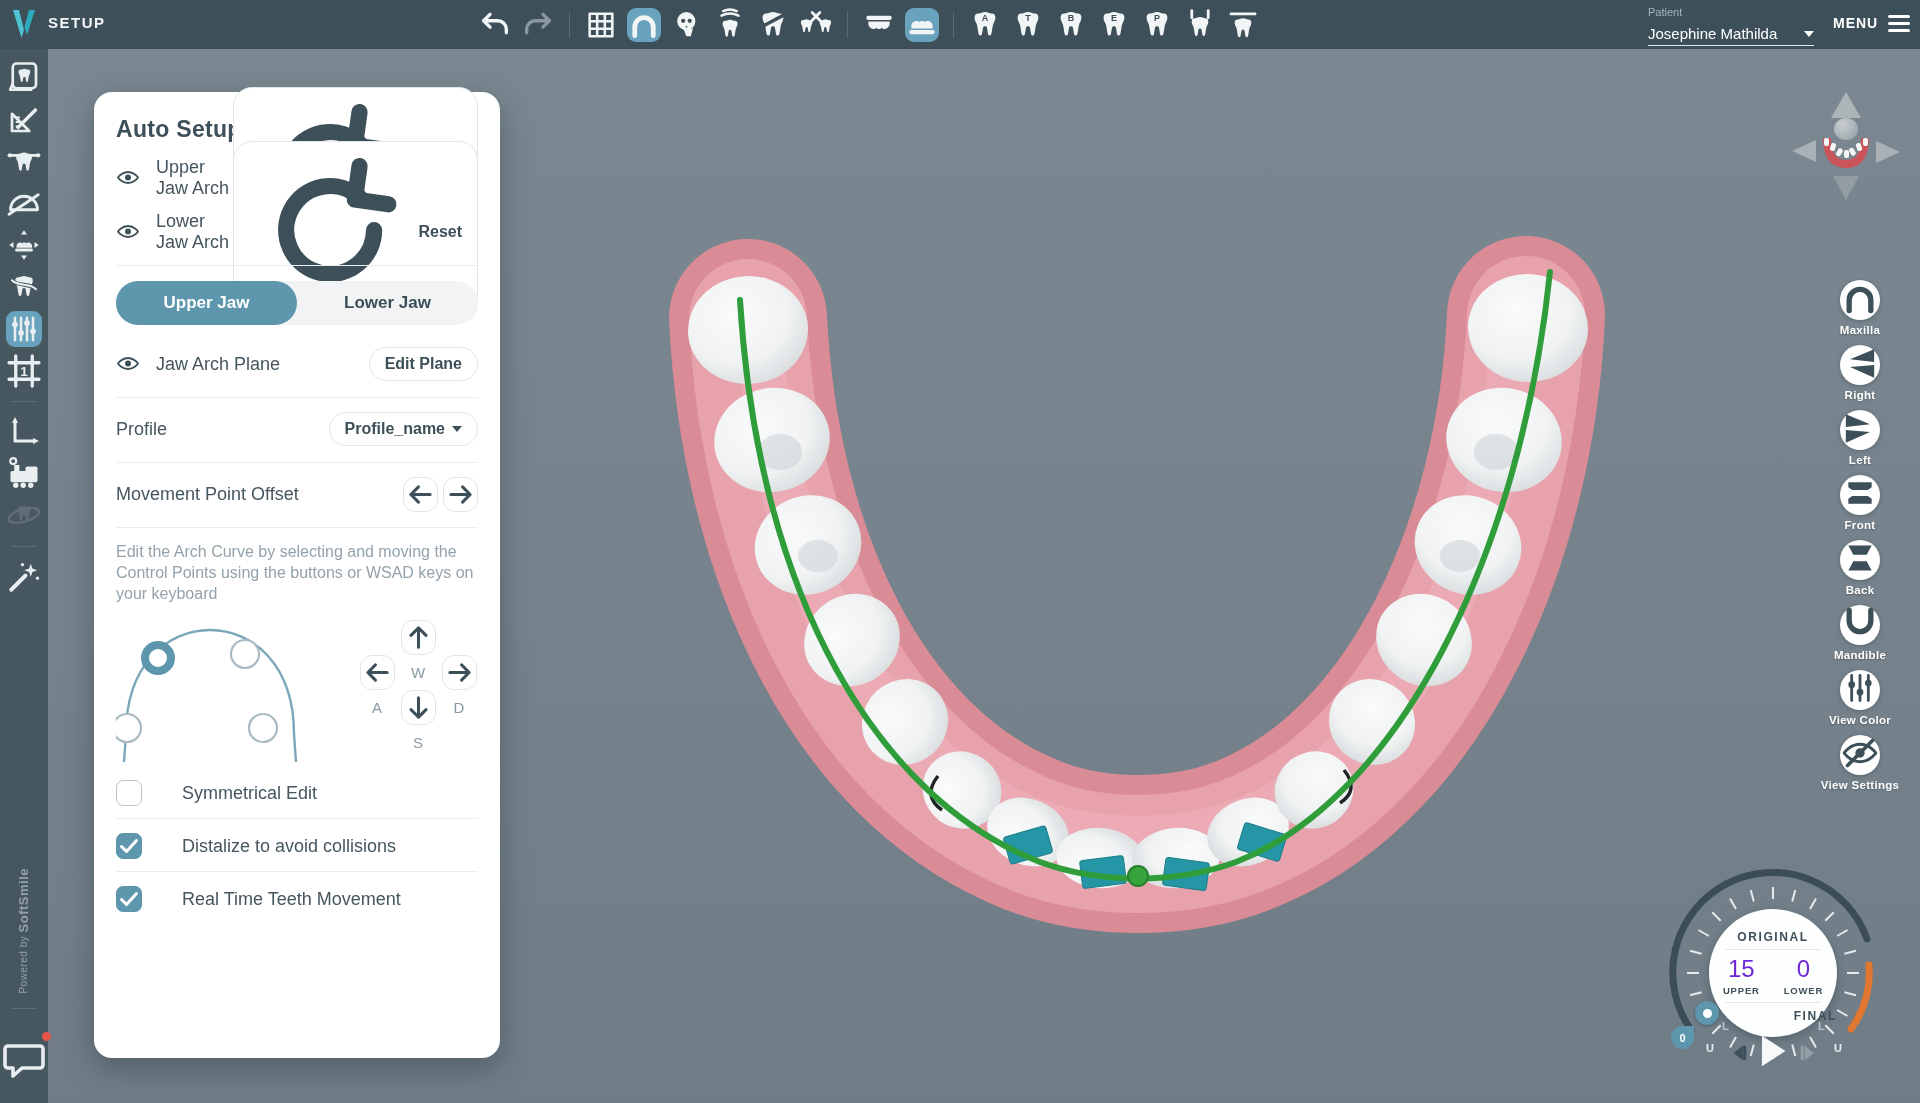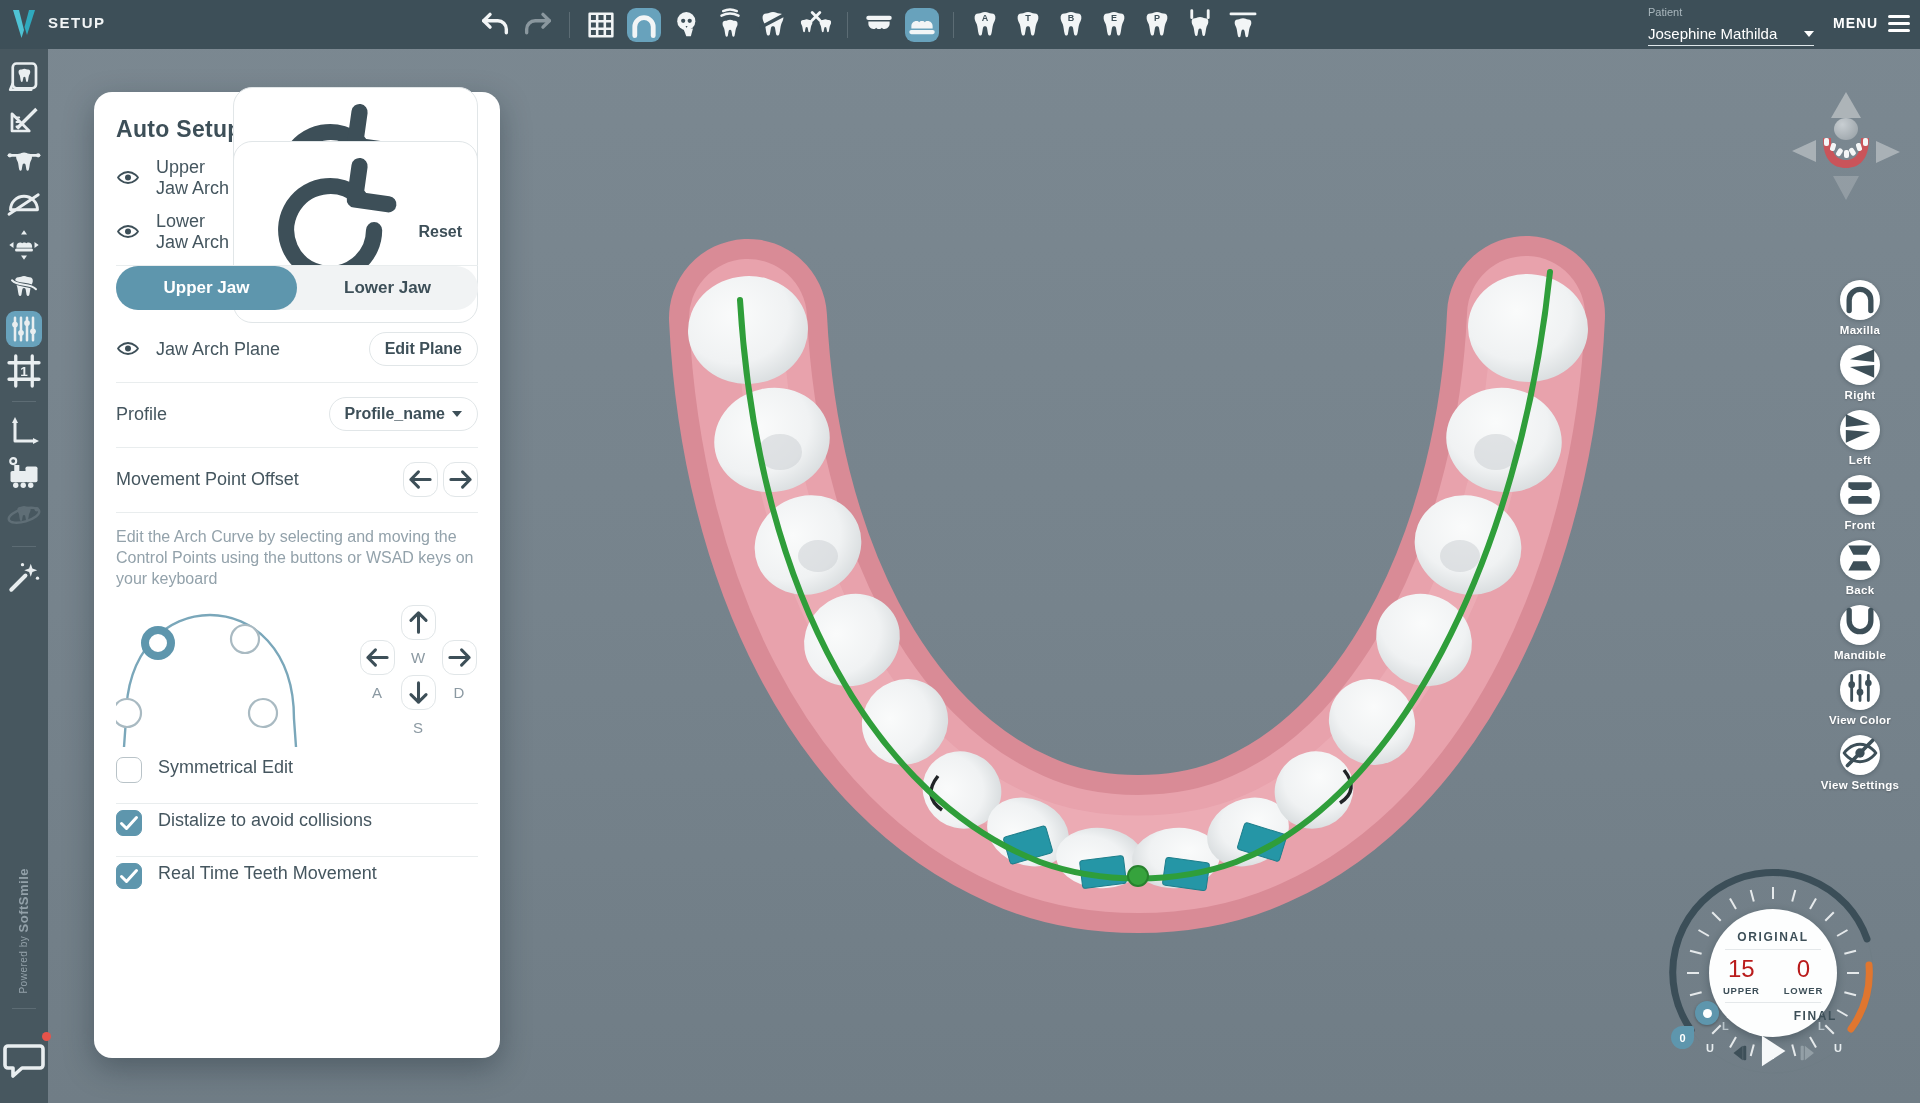--- a/index.html
+++ b/index.html
@@ -83,36 +83,36 @@
   .eye { width:24px; height:24px; margin-right:16px; flex:0 0 auto; }
   .eye svg { width:24px; height:24px; }
   .row-label { font-size:18px; color:#45565f; }
   .pill { margin-left:auto; display:flex; align-items:center; gap:7px;
     border:1.5px solid #e1e6e8; border-radius:19px; padding:7px 15px;
     font-size:16px; font-weight:bold; color:#3d4f58; background:#fff; }
   .pill svg { width:15px; height:15px; }
   .arch-row { margin-top:16px; height:38px; }
   .arch-row + .arch-row { }
   .p-div { height:1px; background:#e9edee; margin:14px 0 0; }
-  .tabs { height:44px; background:#f1f3f4; border-radius:22px; display:flex; }
+  .tabs { margin-top:15px; height:44px; background:#f1f3f4; border-radius:22px; display:flex; }
   .tab { flex:1; display:flex; align-items:center; justify-content:center; font-size:17px;
     font-weight:bold; color:#3d4f58; border-radius:22px; }
   .tab.sel { background:#5e96ad; color:#fff; }
   .plane-row { margin-top:20px; height:38px; }
   .lrow { margin-top:12px; height:38px; }
   .sq-btns { margin-left:auto; display:flex; gap:5px; }
   .sq { width:35px; height:35px; border:1.5px solid #e1e6e8; border-radius:12px;
     display:flex; align-items:center; justify-content:center; color:#3d4f58; }
   .sq svg { width:17px; height:17px; }
   .help { margin-top:13px; font-size:16px; line-height:1.32; color:#93a2ab; }
   .curve-area { margin-top:12px; display:flex; align-items:center; }
   .wasd { margin-left:auto; display:grid; grid-template-columns:38px 38px 38px;
     grid-auto-rows:32px; gap:3px 3px; justify-items:center; align-items:center; }
   .wasd .key { font-size:15px; color:#8b99a2; }
-  .chk-row { display:flex; align-items:flex-start; height:42px; }
+  .chk-row { display:flex; align-items:center; height:42px;gap:24px; }
   .chk { width:26px; height:26px; border-radius:7px; border:1.5px solid #b9c3c8;
     margin-right:16px; background:#fff; display:flex; align-items:center; justify-content:center; }
   .chk.on { background:#5e96ad; border-color:#5e96ad; }
   .chk svg { width:16px; height:16px; }
   .chk-label { font-size:18px; color:#45565f; }
   .cta { margin-top:auto; height:46px; border-radius:10px; background:#3d4f58; color:#fff;
     font-size:18px; font-weight:bold; display:flex; align-items:center; justify-content:center;
     letter-spacing:.3px; }
 
   
@@ -129,21 +129,21 @@
   
   .dial { position:absolute; left:1640px; top:840px; width:266px; height:266px; z-index:20; }
   .dial svg.gauge { position:absolute; left:0; top:0; }
   .dial-inner { position:absolute; left:69px; top:69px; width:128px; height:128px; border-radius:50%;
     background:#fdfefe; box-shadow:0 3px 8px rgba(20,35,42,.3); }
   .d-top { position:absolute; left:0; top:21px; width:100%; text-align:center; font-size:12px;
     font-weight:bold; letter-spacing:1.6px; color:#3d4f58; }
   .d-line { position:absolute; left:16px; width:96px; height:1px; background:#e4e8ea; }
   .d-vals { position:absolute; left:0; top:46px; width:100%; display:flex; justify-content:center; gap:24px; }
   .d-col { text-align:center; }
-  .d-num { font-size:24px; color:#b91c1c; }
+  .d-num { font-size:24px; color:#6d28d9; }
   .d-sub { font-size:9.5px; font-weight:bold; letter-spacing:.8px; color:#3d4f58; margin-top:2px; }
   .d-bottom { position:absolute; left:0; bottom:14px; width:100%; text-align:right; font-size:12px;
     font-weight:bold; letter-spacing:1.6px; color:#3d4f58; }
   .d-side { position:absolute; font-size:11px; font-weight:bold; color:#cfd8dc; }
   .d-handle { position:absolute; left:55px; top:161px; width:24px; height:24px; border-radius:50%;
     background:#5e96ad; box-shadow:0 1px 3px rgba(0,0,0,.3); display:flex; align-items:center; justify-content:center; }
   .d-handle i { width:9px; height:9px; border-radius:50%; background:#fff; }
   .d-badge { position:absolute; left:31px; top:186px; width:23px; height:23px;
     border-radius:50% 8% 50% 50%; background:#5e96ad; display:flex; align-items:center;
     justify-content:center; color:#fff; font-size:11px; font-weight:bold; }

